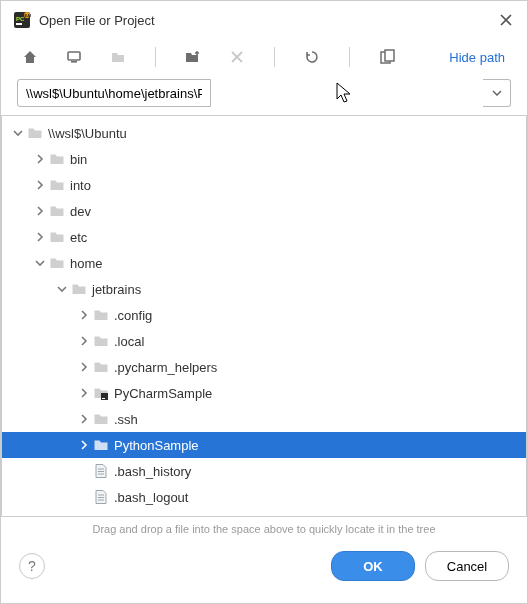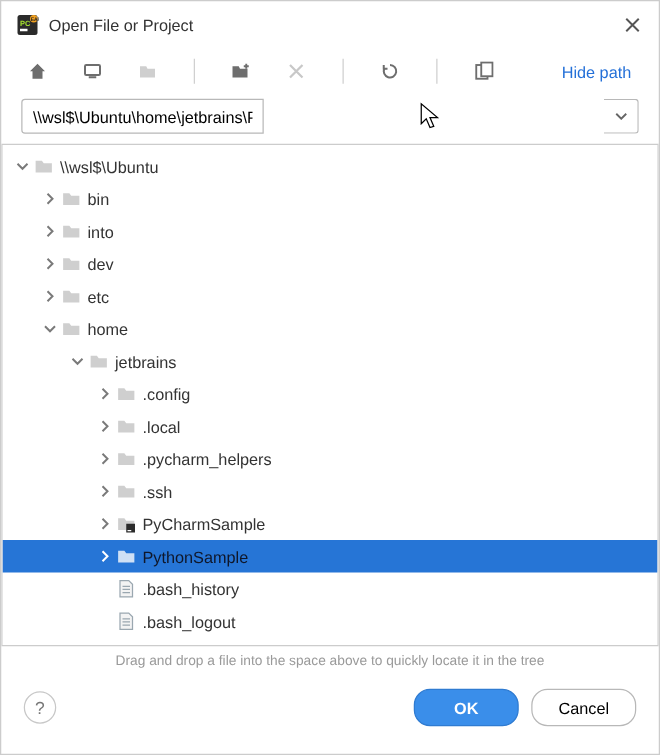--- a/index.html
+++ b/index.html
@@ -84,21 +84,21 @@
   .tree-row {
     display: flex;
     align-items: center;
     height: 26px;
     font-size: 13px;
     cursor: pointer;
     white-space: nowrap;
   }
   .tree-row.selected {
     background: #2675d6;
-    color: #0f172a;
+    color: #ffffff;
   }
   .tree-row.selected .folder-icon svg path { fill: #cfe0f5; }
   .indent { display: inline-block; }
   .expander {
     width: 16px; height: 16px;
     display: flex; align-items: center; justify-content: center;
     color: #7a7a7a;
     flex-shrink: 0;
   }
   .tree-row.selected .expander { color: #fff; }
@@ -376,39 +376,39 @@
       <div class="tree-row">
         <span class="indent" style="width:74px"></span>
         <span class="expander ">
           <svg width="10" height="10" viewBox="0 0 10 10">
             <path d="M3 1 L7 5 L3 9" fill="none" stroke="currentColor" stroke-width="1.6"></path>
           </svg>
         </span>
         <span class="folder-icon">
           <svg width="16" height="16" viewBox="0 0 16 16">
             <path d="M1.5 3.5 h5 l1.5 2 h6.5 v7.5 h-13 z" fill="#cfcfcf"></path>
-          </svg>
-        </span>
-        <span class="node-label">.ssh</span>
-      </div>
-      <div class="tree-row">
-        <span class="indent" style="width:74px"></span>
-        <span class="expander ">
-          <svg width="10" height="10" viewBox="0 0 10 10">
-            <path d="M3 1 L7 5 L3 9" fill="none" stroke="currentColor" stroke-width="1.6"></path>
-          </svg>
-        </span>
-        <span class="folder-icon">
-          <svg width="16" height="16" viewBox="0 0 16 16">
-            <path d="M1.5 3.5 h5 l1.5 2 h6.5 v7.5 h-13 z" fill="#cfcfcf"></path>
             <rect x="8" y="8" width="7" height="7" fill="#2b2b2b"></rect>
             <rect x="9" y="13" width="3" height="1" fill="#fff"></rect>
           </svg>
         </span>
         <span class="node-label">PyCharmSample</span>
+      </div>
+      <div class="tree-row">
+        <span class="indent" style="width:74px"></span>
+        <span class="expander ">
+          <svg width="10" height="10" viewBox="0 0 10 10">
+            <path d="M3 1 L7 5 L3 9" fill="none" stroke="currentColor" stroke-width="1.6"></path>
+          </svg>
+        </span>
+        <span class="folder-icon">
+          <svg width="16" height="16" viewBox="0 0 16 16">
+            <path d="M1.5 3.5 h5 l1.5 2 h6.5 v7.5 h-13 z" fill="#cfcfcf"></path>
+          </svg>
+        </span>
+        <span class="node-label">.ssh</span>
       </div>
       <div class="tree-row selected">
         <span class="indent" style="width:74px"></span>
         <span class="expander ">
           <svg width="10" height="10" viewBox="0 0 10 10">
             <path d="M3 1 L7 5 L3 9" fill="none" stroke="currentColor" stroke-width="1.6"></path>
           </svg>
         </span>
         <span class="folder-icon">
           <svg width="16" height="16" viewBox="0 0 16 16">

